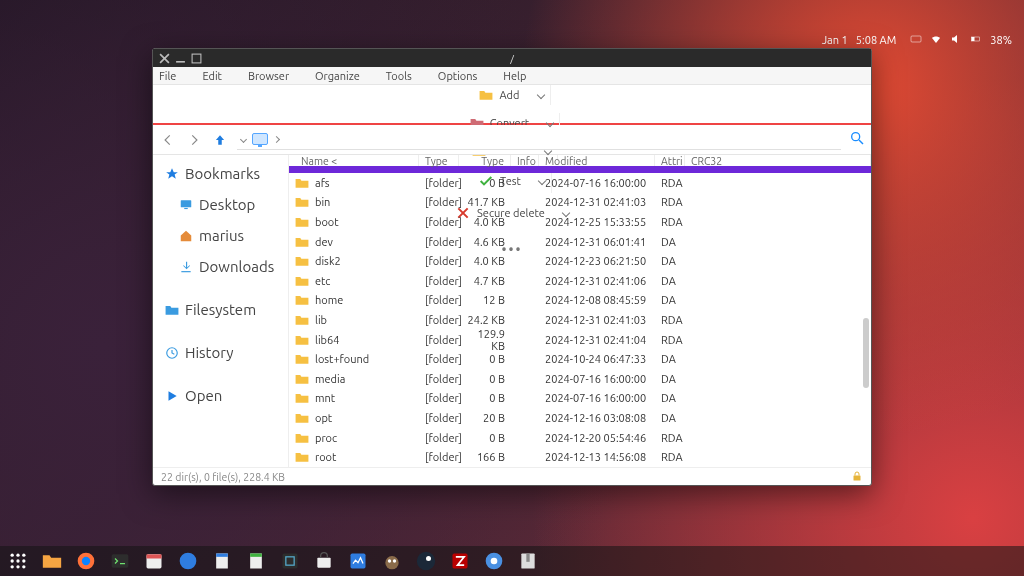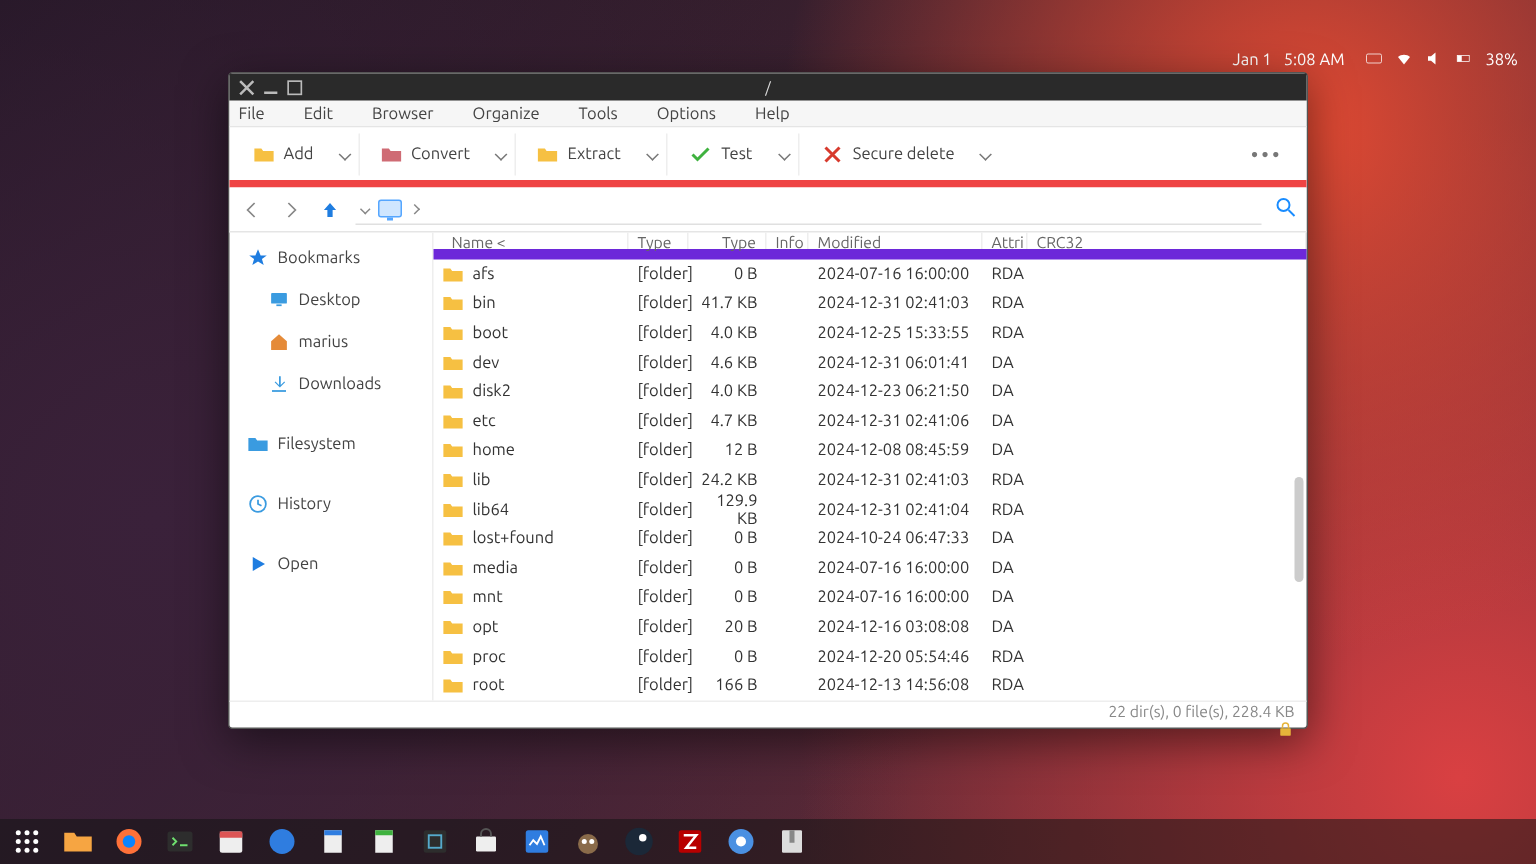--- a/index.html
+++ b/index.html
@@ -37,22 +37,22 @@
 .titlebar .winbtn { width: 11px; height: 11px; margin-right: 5px; fill:#bbb; }
 .titlebar .title { position: absolute; left: 50%; transform: translateX(-50%); }
 
 .menubar {
   height: 18px; background: #f6f6f6; border-bottom: 1px solid #e5e5e5;
   display: flex; align-items: center; padding: 0 6px; gap: 26px; font-size: 11px; color: #444;
 }
 .menubar span { cursor: default; }
 
 .toolbar {
-  height: 40px; background: #fff; border-bottom: 5px solid #ef4444;
-  display: flex; align-items: center; padding: 0 10px; gap: 8px;
+  height: 40px; background: #fff; border-bottom: 2px solid #ef4444;
+  display: flex; align-items: center; padding: 0 20px; gap: 8px; flex-direction: column;
 }
 .tbtn {
   display: flex; align-items: center; gap: 6px; padding: 4px 6px;
   font-size: 11px; color: #444; border-right: 1px solid #eee; height: 28px;
 }
 .tbtn .caret, .navbtn .caret { width: 6px; height: 6px; border-left: 1px solid #777; border-bottom: 1px solid #777; transform: rotate(-45deg); margin-left: 12px; }
 .toolbar .spacer { flex: 1; }
 .tmore { font-size: 14px; letter-spacing: 2px; color: #777; padding: 0 6px; }
 
 .navrow {
@@ -65,21 +65,21 @@
   flex: 1; height: 20px; border-bottom: 1px solid #e0e0e0;
   display:flex; align-items:center; padding: 0 4px; gap:6px;
 }
 .breadcrumb .mini-caret { width:5px; height:5px; border-left:1px solid #888; border-bottom:1px solid #888; transform: rotate(-45deg); }
 .breadcrumb .mini-chev { width:5px; height:5px; border-top:1px solid #888; border-right:1px solid #888; transform: rotate(45deg); }
 .searchicn svg { width:16px; height:16px; stroke:#198cff; fill:none; stroke-width:2; }
 
 .body { flex:1; display:flex; min-height:0; }
 .sidebar {
   width: 136px; border-right: 1px solid #eee; padding: 4px 0 4px 8px;
-  font-size: 11px; color: #444; display:flex; flex-direction:column;
+  font-size: 15px; color: #444; display:flex; flex-direction:column;
 }
 .sidebar .sec { display:flex; align-items:center; gap:6px; padding: 6px 4px; margin-bottom: 2px; }
 .sidebar .sec.head { font-weight: 400; }
 .sidebar .sub { padding-left: 18px; }
 .sidebar .gap { height: 12px; }
 .sidebar svg { width:14px; height:14px; }
 
 .content { flex:1; display:flex; flex-direction:column; min-width:0; }
 .cols {
   height: 18px; border-bottom: 7px solid #6d28d9; display:flex; align-items:center;
@@ -90,22 +90,22 @@
 .c-info{ width: 28px; text-align: right; } .c-mod{ width: 116px; } .c-attr{ width: 30px; } .c-crc{ flex:1; }
 
 .rows { flex:1; overflow:hidden; font-size: 11px; color:#333; }
 .row { display:flex; align-items:center; height: 19.6px; padding-left: 6px; }
 .row .c-name{ display:flex; align-items:center; gap:6px; padding-left:0; }
 .row div { padding: 0 6px; }
 .row .c-size{ text-align:right; justify-content:flex-end; display:flex;}
 .fico { width:14px; height:12px; }
 
 .status {
-  height: 18px; border-top: 1px solid #eee; display:flex; align-items:flex-end;
-  justify-content: space-between; padding: 0 8px; font-size: 10.5px; color:#888;flex-direction:column;
+  height: 18px; border-top: 1px solid #eee; display:flex; align-items:center;
+  justify-content: space-between; padding: 0 8px; font-size: 10.5px; color:#888;
 }
 
 
 .scroll-ind { position:absolute; right:0; top:64px; bottom:18px; width:12px; }
 .scroll-ind::after{ content:""; position:absolute; right:2px; top: 58%; width:6px; height:70px; background:#ccc; border-radius:3px;}
 
 
 .taskbar {
   position:absolute; left:0; right:0; bottom:0; height:30px;
   background: rgba(20,20,20,.55); display:flex; justify-content:space-between;

